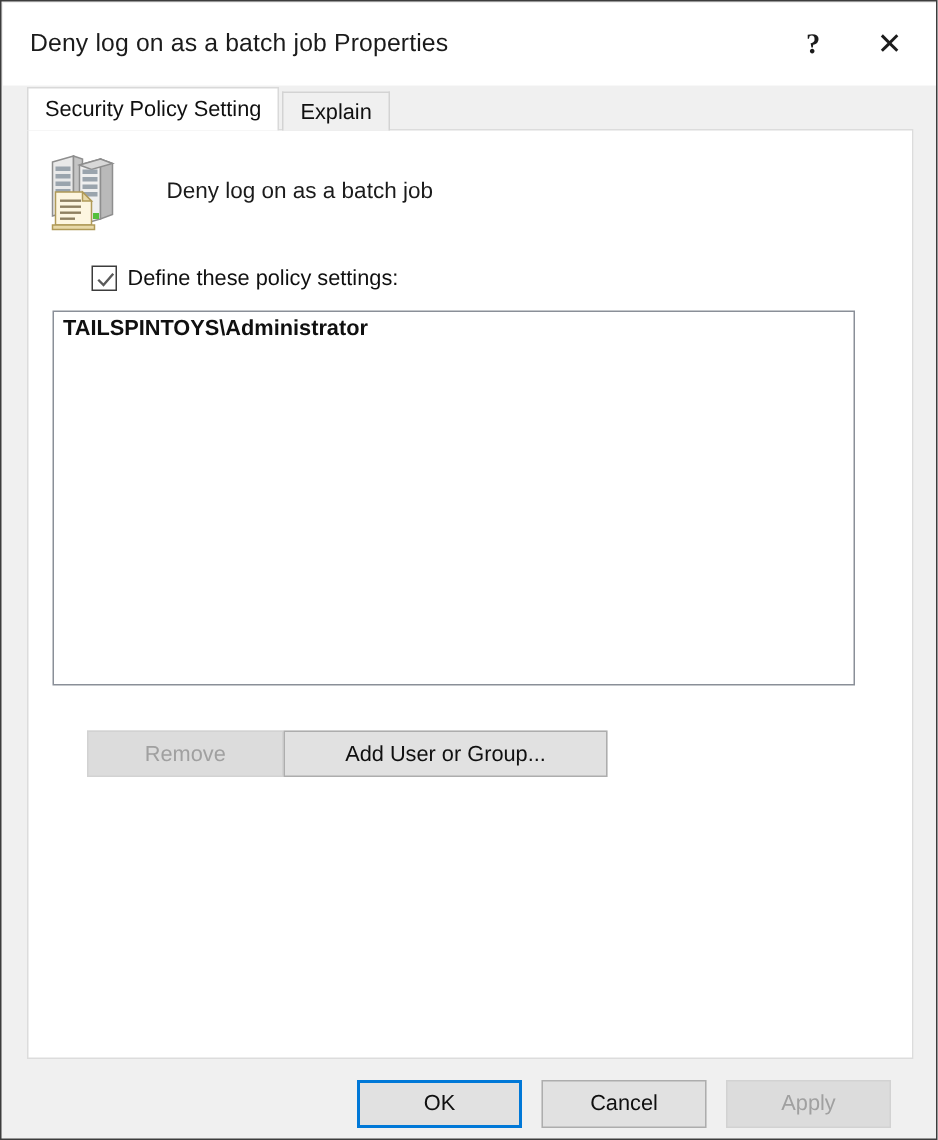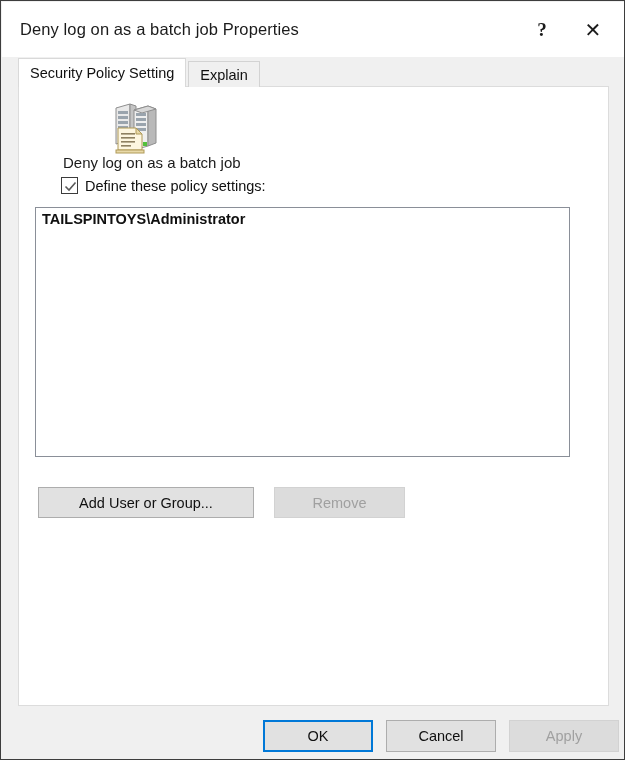--- a/index.html
+++ b/index.html
@@ -116,21 +116,20 @@
     z-index: 2;
   }
 
   
   .policy-header {
     position: absolute;
     left: 12px;
     top: 13px;
     display: flex;
     align-items: center;
-    flex-direction: column;
   }
   .policy-icon {
     width: 48px;
     height: 54px;
     flex: 0 0 auto;
     position: relative;
   }
   .policy-name {
     margin-left: 32px;
     font-size: 15px;
@@ -223,21 +222,21 @@
   
   .footer {
     position: absolute;
     left: 0;
     top: 710px;
     width: 623px;
     height: 49px;
     display: flex;
     align-items: center;
     justify-content: flex-end;
-    padding-right: 5px;
+    padding-right: 30px;
     box-sizing: border-box;
   }
   .btn-footer {
     width: 110px;
     height: 32px;
     margin-left: 13px;
   }
   .btn-default {
     border: 2px solid #0078d7;
     background: #e1e1e1;
@@ -316,26 +315,26 @@
         </svg>
       </span>
       <span class="checkbox-label">Define these policy settings:</span>
     </div>
 
     <div class="listbox">
       <div class="list-item">TAILSPINTOYS\Administrator</div>
     </div>
 
     <div class="mid-buttons">
+      <div class="btn btn-remove disabled">
+        <span>Remove</span>
+      </div>
       <div class="btn btn-add">
         <span>Add User or Group...</span>
       </div>
-      <div class="btn btn-remove disabled">
-        <span>Remove</span>
-      </div>
     </div>
 
   </div>
 
   <div class="footer">
     <div class="btn btn-footer btn-default">
       <span>OK</span>
     </div>
     <div class="btn btn-footer">
       <span>Cancel</span>

